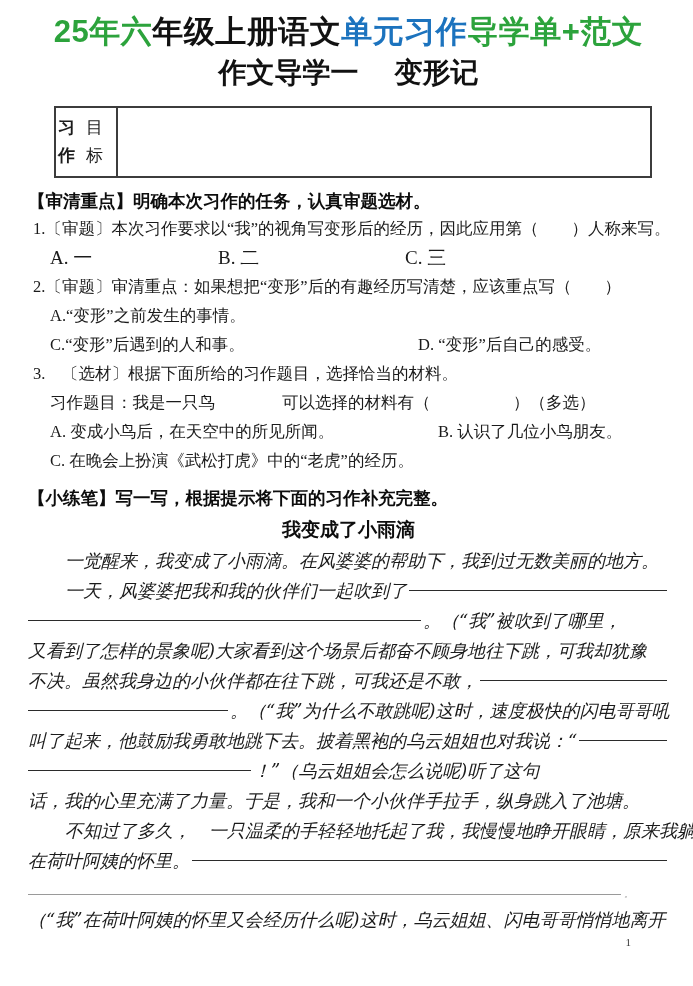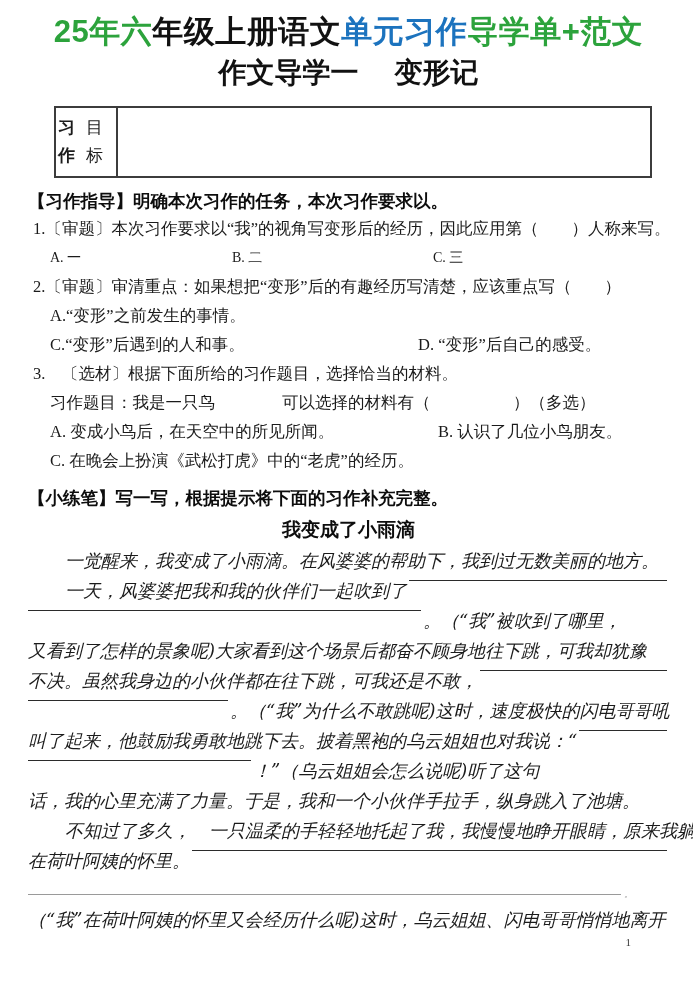--- a/index.html
+++ b/index.html
@@ -29,36 +29,36 @@
   .goals-label .gl1{font-family:"Liberation Sans",sans-serif;font-weight:bold;font-size:17px;line-height:28px;}
   .goals-label .gl2{font-size:17px;line-height:28px;}
   .goals-body{flex:1;padding:7px 8px;font-size:16.5px;line-height:29px;}
   .goals-body div{white-space:nowrap;}
   
   .sec-head{
     font-family:"Liberation Sans",sans-serif;font-weight:bold;font-size:17.5px;
     line-height:26px;margin-top:10px;white-space:nowrap;color:#0d0d0d;
   }
   .q{font-size:16.5px;line-height:29px;margin-left:5px;white-space:pre;}
-  .q1-opts{display:flex;margin-left:22px;font-size:14px;line-height:29px;gap:14px;}
+  .q1-opts{display:flex;margin-left:22px;font-size:19px;line-height:29px;}
   .q1-opts span:nth-child(1){flex:0 0 168px;}
   .q1-opts span:nth-child(2){flex:0 0 187px;}
   .two-col{display:flex;margin-left:22px;font-size:16.5px;line-height:29px;white-space:pre;}
   .two-col .col-l{flex:0 0 368px;}
   .q3-prompt{display:flex;margin-left:22px;font-size:16.5px;line-height:29px;white-space:pre;}
   .q3-prompt .col-l{flex:0 0 232px;}
   .q3-row1 .col-l{flex:0 0 388px;}
   .q3-row2{display:flex;margin-left:22px;font-size:16.5px;line-height:29px;white-space:pre;}
   
   .essay-title{
     text-align:center;font-family:"Liberation Sans",sans-serif;font-weight:bold;
     font-size:19px;line-height:25px;margin-top:6px;color:#0d0d0d;
   }
   .essay{font-family:"DejaVu Serif",serif;font-style:italic;font-size:18px;margin-top:4px;}
-  .eline{display:flex;align-items:flex-start;line-height:30px;height:30px;}
+  .eline{display:flex;align-items:center;line-height:30px;height:30px;}
   .eline .t{white-space:pre;flex:0 0 auto;}
   .ind{padding-left:37px;}
   .blank{border-bottom:1.5px solid #2b2b2b;height:4px;margin:0 2px 5px 2px;}
   .blank.grow{flex:1 1 auto;}
   .blank.w395{flex:0 0 393px;margin-left:0;}
   .blank.w202{flex:0 0 200px;margin-left:0;}
   .blank.w225{flex:0 0 223px;margin-left:0;}
   
   .soft-rule{display:flex;align-items:center;margin:14px 36px 6px 0;}
   .soft-rule .line{flex:1;border-top:1px solid #9a9a9a;}
@@ -77,21 +77,21 @@
   </div>
   <div class="subtitle">作文导学一　 变形记</div>
 
   <div class="goals">
     <div class="goals-label">
       <div class="gl1">习作</div>
       <div class="gl2">目标</div>
     </div>
   </div>
 
-  <div class="sec-head">【习作指导】明确本次习作的任务，本次习作要求以。</div>
+  <div class="sec-head">【审清重点】明确本次习作的任务，认真审题选材。</div>
 
   <div class="q">1.〔审题〕本次习作要求以“我”的视角写变形后的经历，因此应用第（　　）人称来写。</div>
   <div class="q1-opts">
     <span>A. 一</span>
     <span>B. 二</span>
     <span>C. 三</span>
   </div>
 
   <div class="q">2.〔审题〕审清重点：如果想把“变形”后的有趣经历写清楚，应该重点写（　　）</div>
   <div class="two-col">

